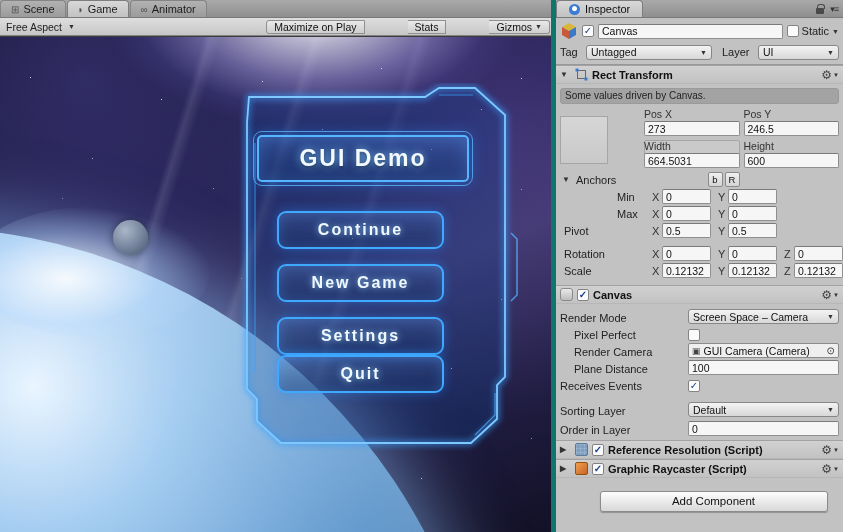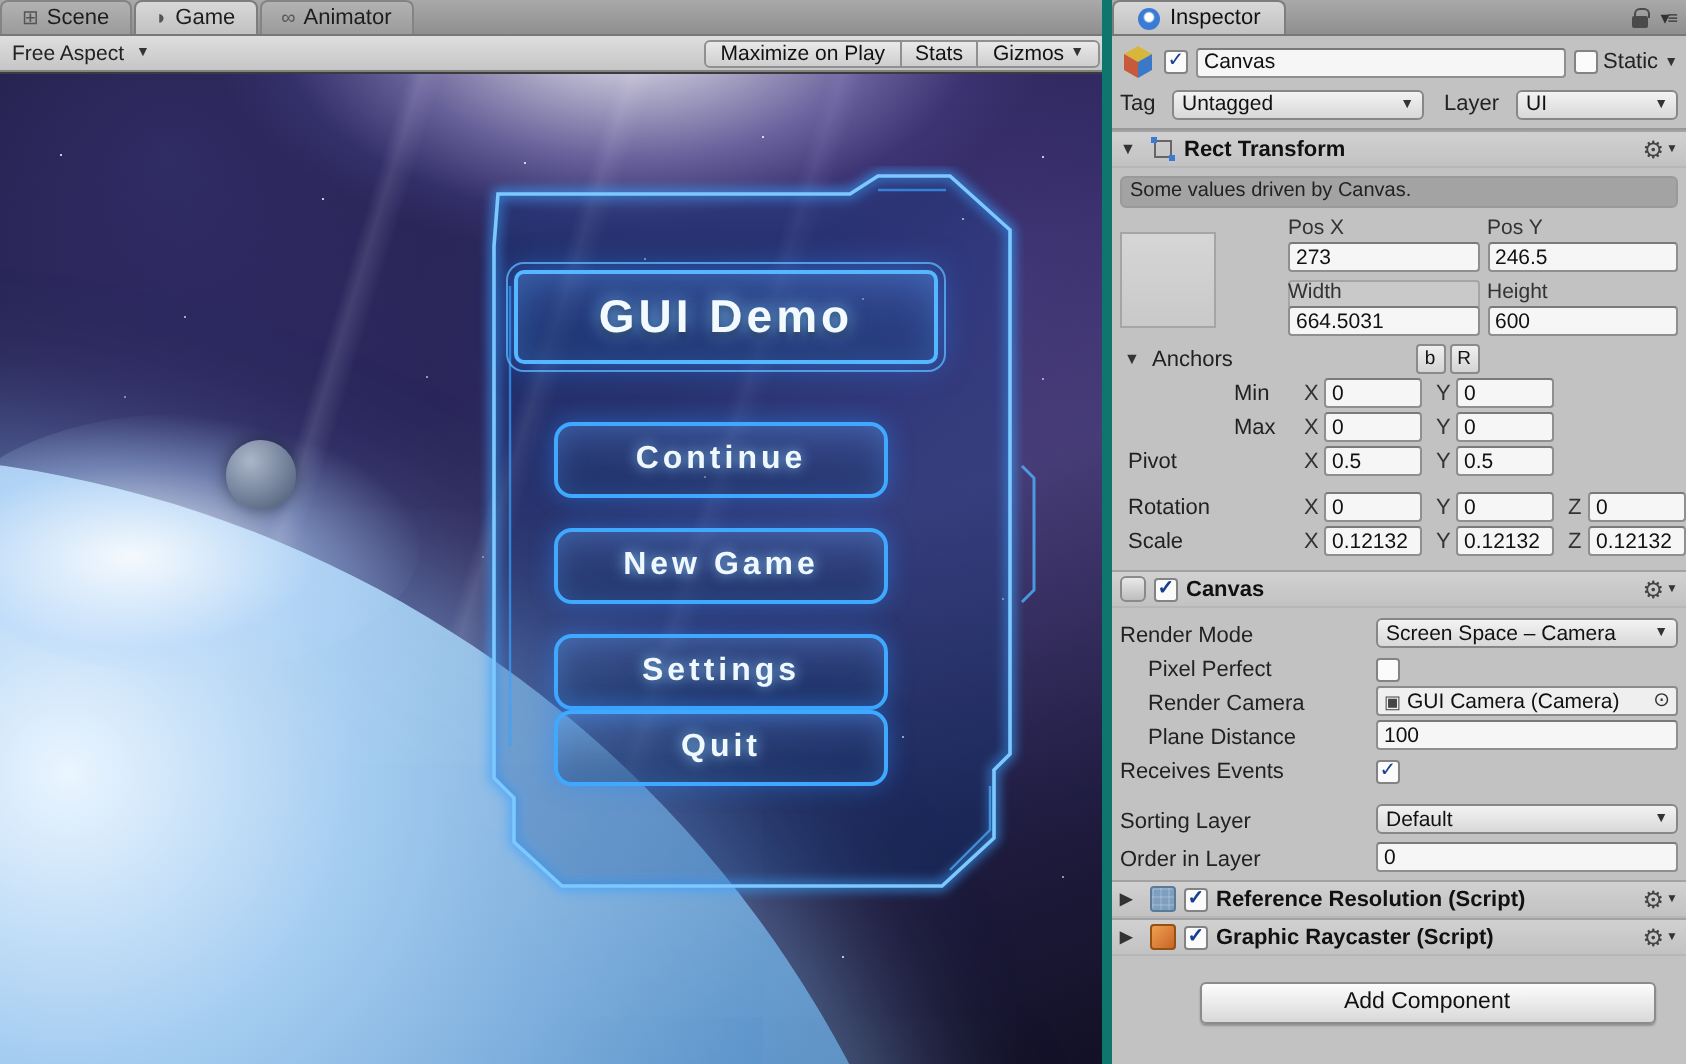--- a/index.html
+++ b/index.html
@@ -23,21 +23,21 @@
   .tabbar { height:18px; background:linear-gradient(#a9a9a9,#8f8f8f); display:flex; align-items:flex-end; border-bottom:1px solid #787878; }
   .tab { display:inline-flex; align-items:center; gap:4px; height:17px; padding:0 10px; font-size:11px; color:#1d1d1d; border-radius:4px 4px 0 0; border:1px solid transparent; }
   .tab.inactive { background:linear-gradient(#b2b2b2,#9b9b9b); border-color:#848484; border-bottom:none; margin-right:1px; }
   .tab.active { background:linear-gradient(#d8d8d8,#c2c2c2); border-color:#7d7d7d; border-bottom:none; margin-right:1px; }
   .tab-ic { font-size:10px; color:#555; }
 
   .game-toolbar { height:18px; background:linear-gradient(#dedede,#c6c6c6); border-bottom:1px solid #828282; display:flex; align-items:center; padding:0 1px; }
   .aspect-dd { display:flex; align-items:center; height:14px; padding:0 5px; font-size:10.5px; color:#222; border-radius:3px; min-width:120px; }
   .aspect-dd .dd-arrow { margin-left:6px; font-size:7px; color:#333; }
   .tb-group { margin-left:auto; display:flex; height:14px; }
-  .tb-btn { display:flex; align-items:center; gap:3px; padding:0 7px; font-size:10.5px; background:linear-gradient(#e9e9e9,#cecece); border:1px solid #909090; border-left-width:0; }
+  .tb-btn { display:flex; align-items:center; gap:3px; padding:0 7px; font-size:10.5px; background:linear-gradient(#e9e9e9,#cecece); border:1px solid #909090; border-left-width:0;margin-left:43px; }
   .tb-btn:first-child { border-left-width:1px; border-radius:3px 0 0 3px; }
   .tb-btn:last-child { border-radius:0 3px 3px 0; }
   .tb-btn .dd-arrow { font-size:7px; color:#333; }
 
   
   .viewport { position:absolute; left:0; top:37px; width:551px; height:495px; overflow:hidden;
     background:
       radial-gradient(ellipse 270px 150px at 57% -5%, rgba(255,255,255,.95), rgba(195,185,255,.40) 45%, rgba(120,110,220,.12) 65%, transparent 78%),
       radial-gradient(circle at 90% 20%, rgba(125,95,205,.28), transparent 45%),
       radial-gradient(circle at 15% 8%, rgba(95,85,190,.30), transparent 42%),

